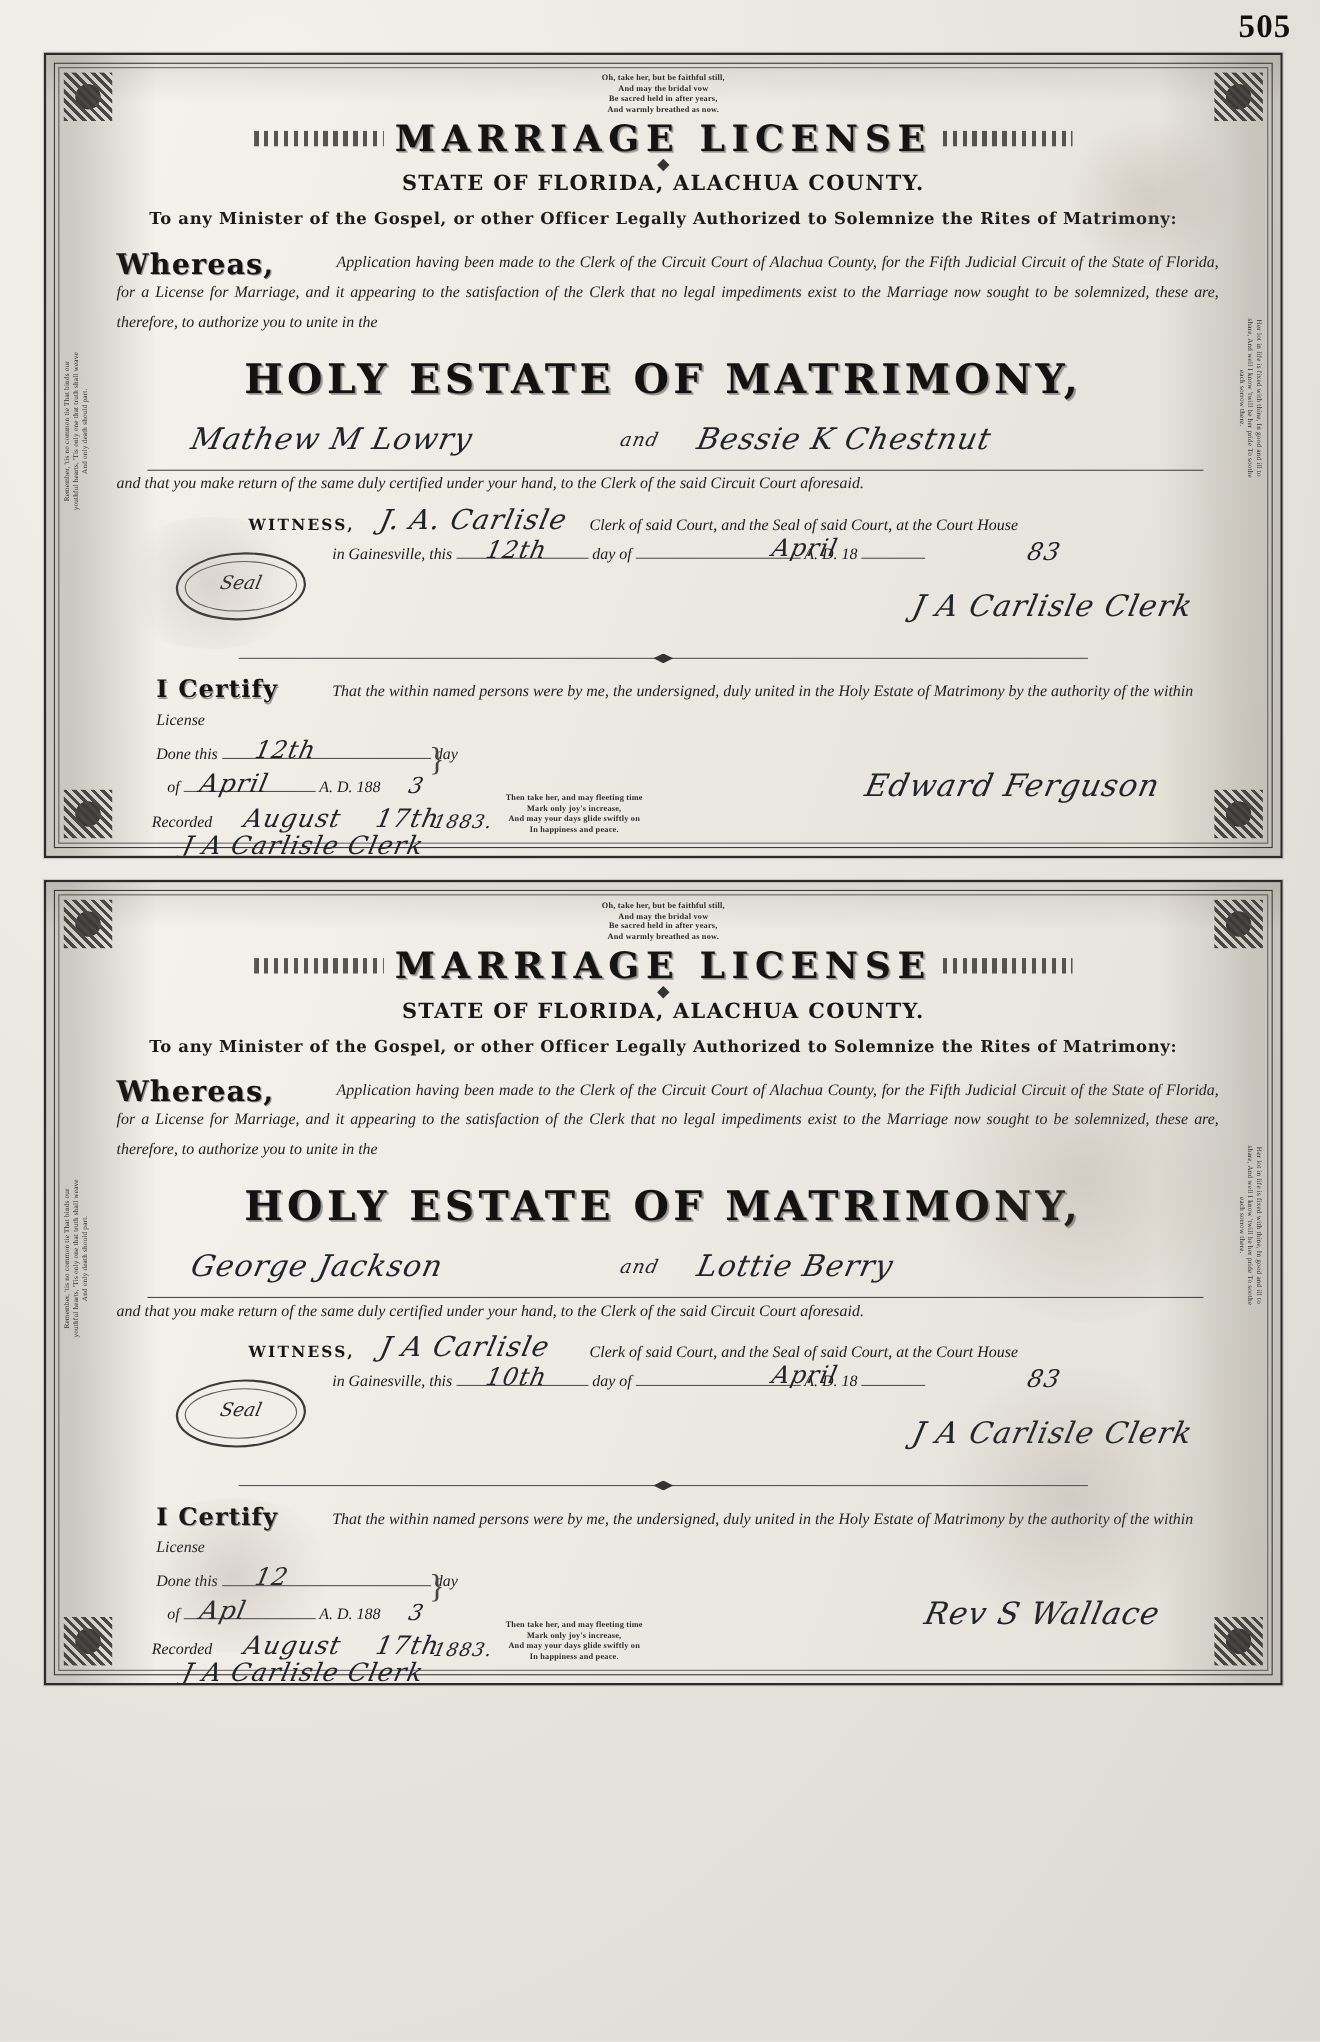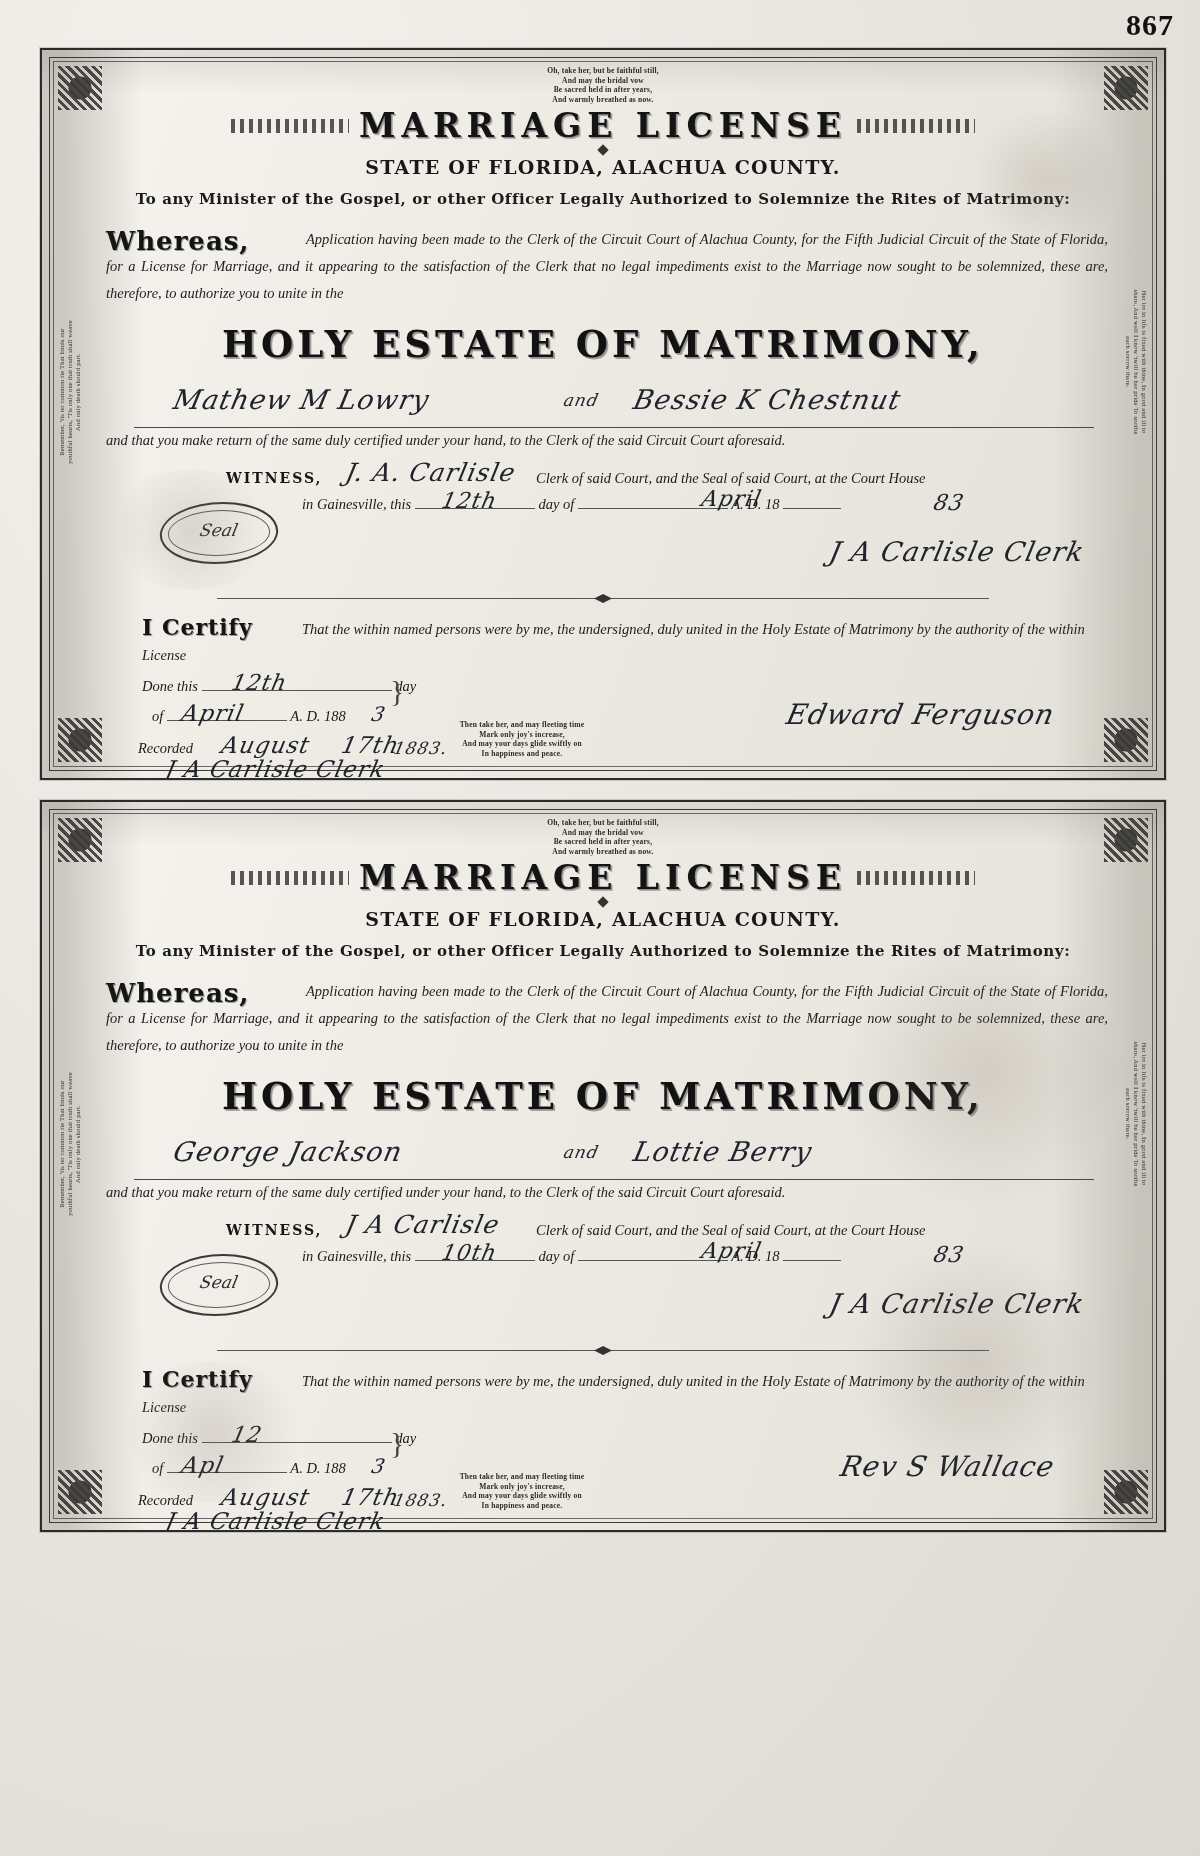--- a/index.html
+++ b/index.html
@@ -283,21 +283,21 @@
       linear-gradient(to right, rgba(60,55,45,.22) 0 2%, transparent 9%),
       linear-gradient(to left, rgba(60,55,45,.18) 0 2%, transparent 10%),
       linear-gradient(to bottom, rgba(60,55,45,.10) 0 1%, transparent 6%);
   }
 </style>
 </head>
 <body>
 
 <div class="page">
 
-  <div class="page-number">867</div>
+  <div class="page-number">505</div>
 
   <div class="cert one">
     <div class="inner-rule"></div>
     <div class="inner-rule2"></div>
 
     <div class="corner tl"></div>
     <div class="corner tr"></div>
     <div class="corner bl"></div>
     <div class="corner br"></div>
 

